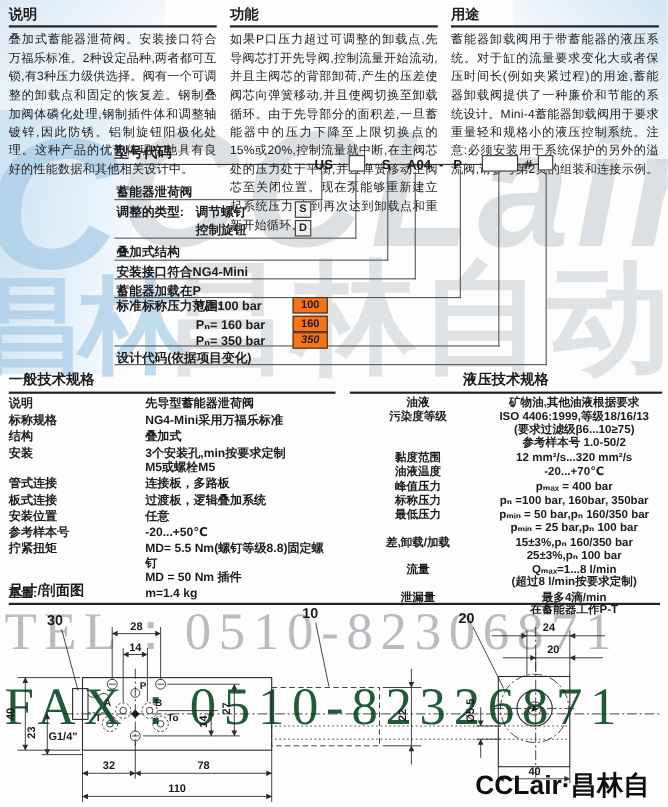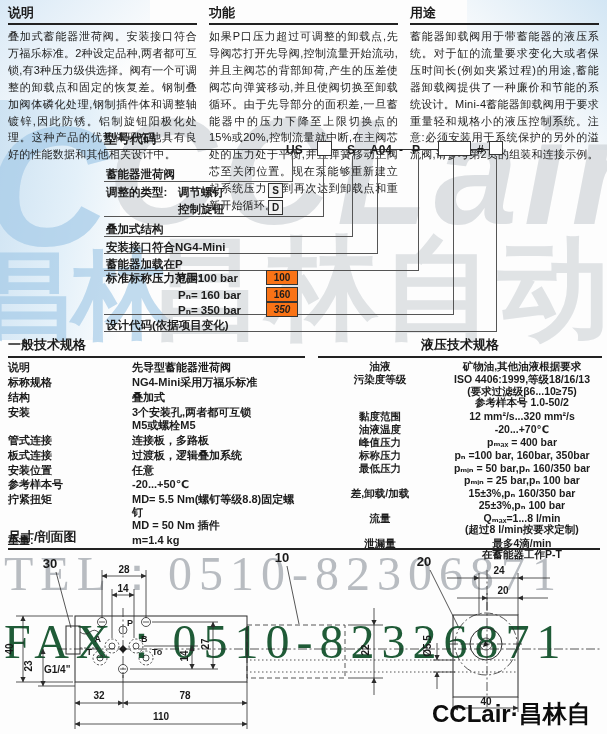--- a/index.html
+++ b/index.html
@@ -134,21 +134,21 @@
     <div class="row">
         <span class="l">标称规格</span>
         <span class="v">NG4-Mini采用万福乐标准</span>
       </div>
     <div class="row">
         <span class="l">结构</span>
         <span class="v">叠加式</span>
       </div>
     <div class="row">
         <span class="l">安装</span>
-        <span class="v">3个安装孔,两者都可互锁
+        <span class="v">3个安装孔,min按要求定制
 M5或螺栓M5</span>
       </div>
     <div class="row">
         <span class="l">管式连接</span>
         <span class="v">连接板，多路板</span>
       </div>
     <div class="row">
         <span class="l">板式连接</span>
         <span class="v">过渡板，逻辑叠加系统</span>
       </div>

